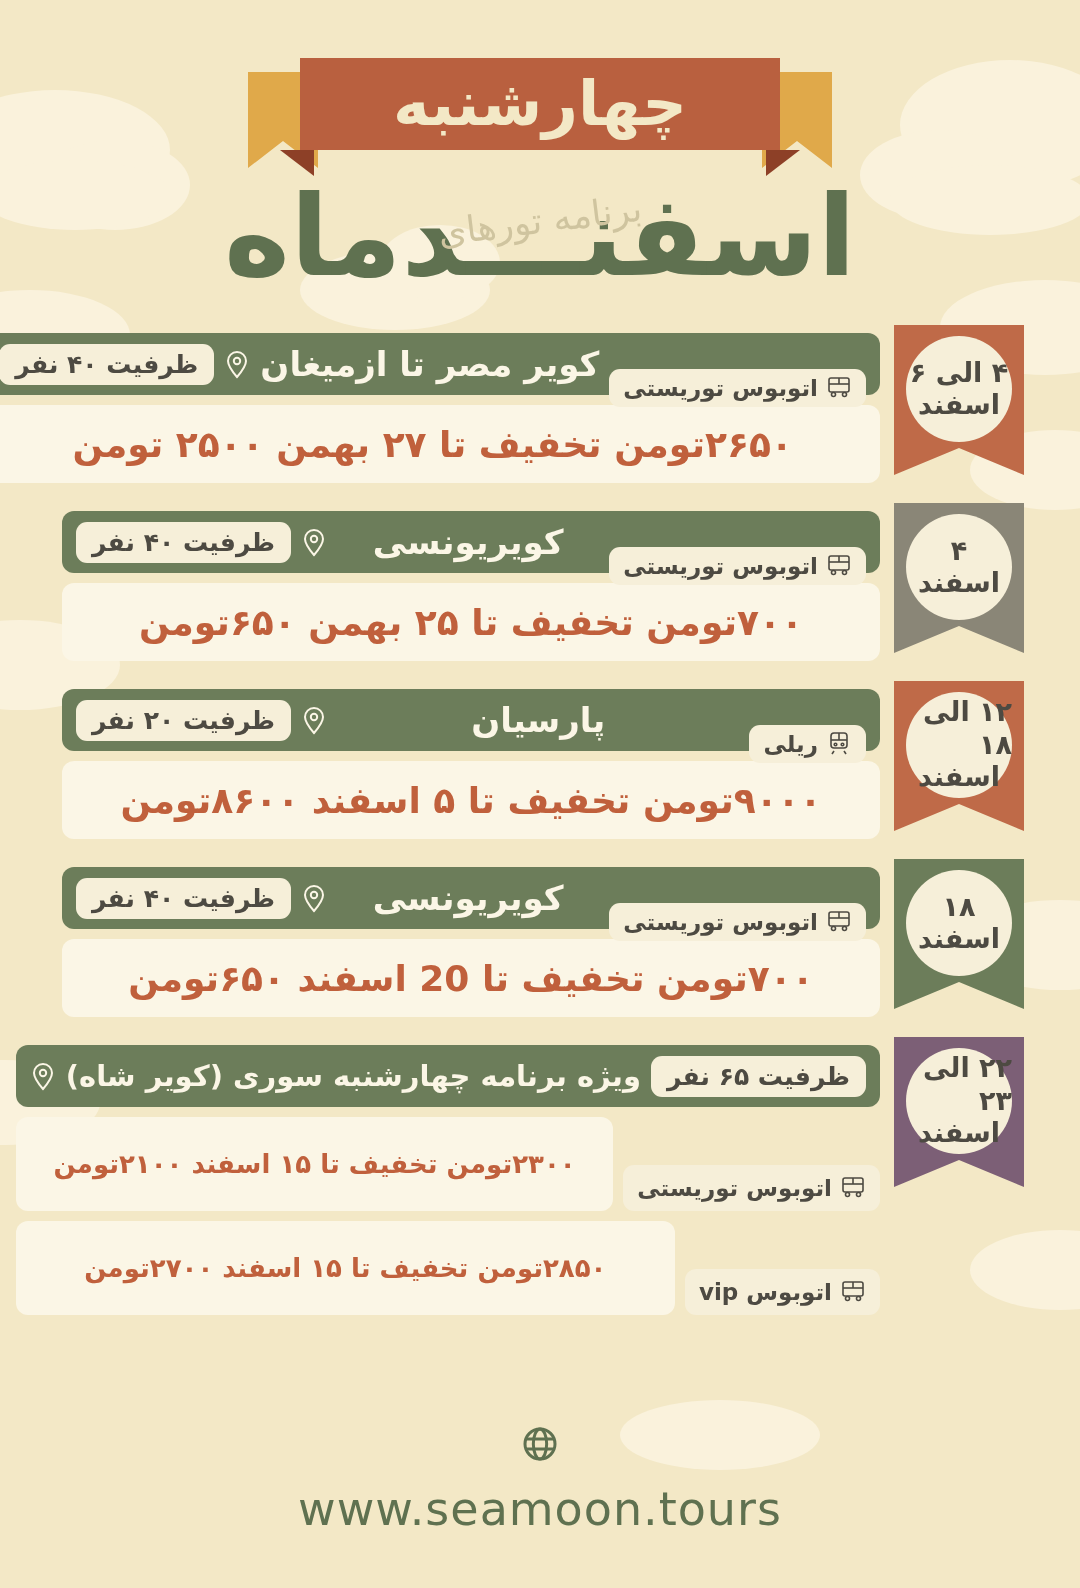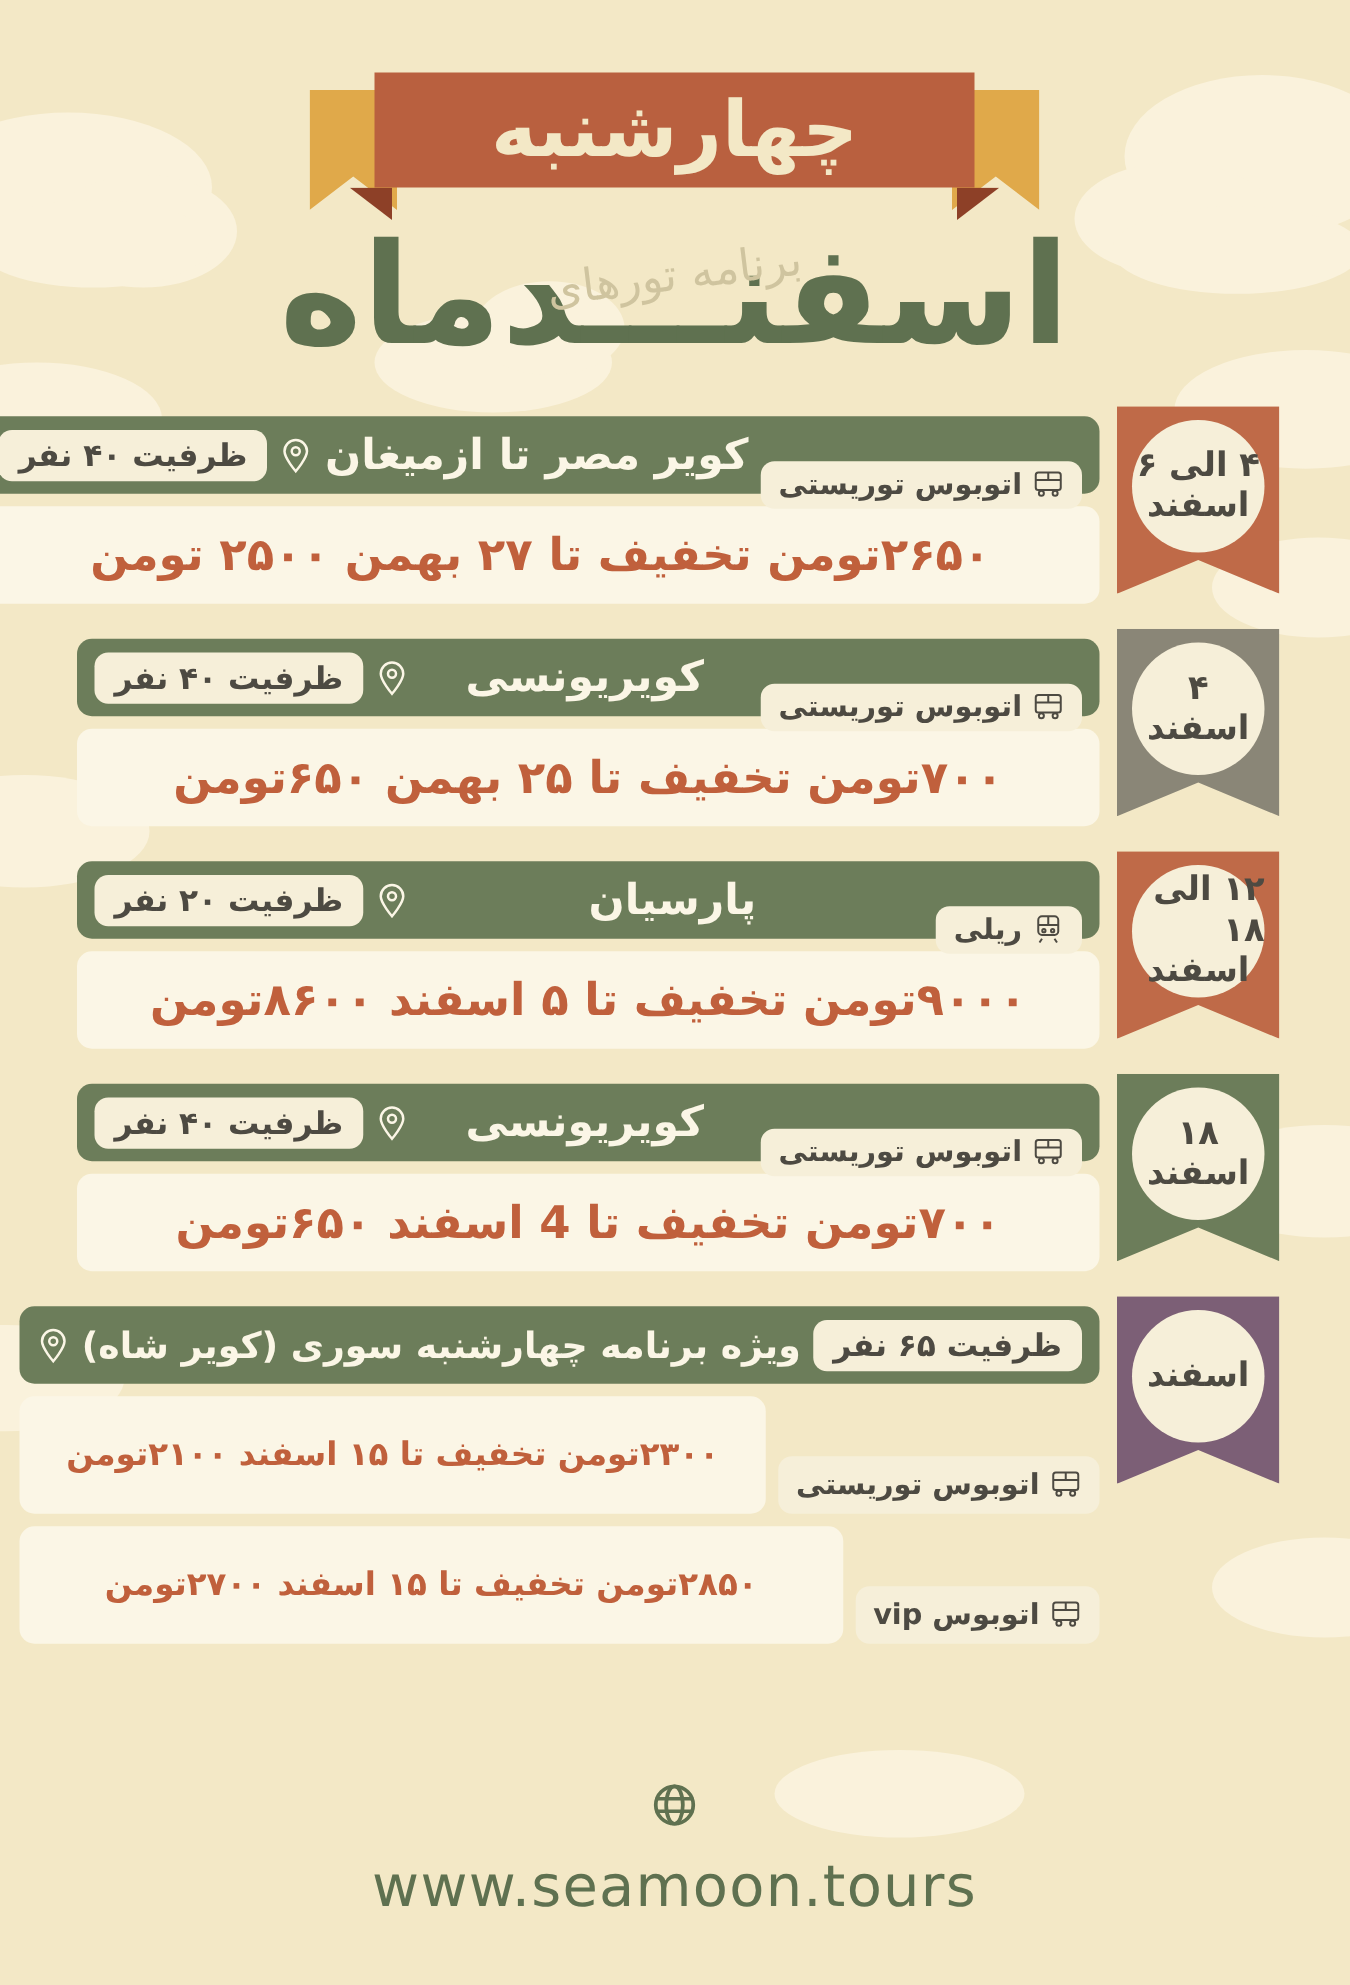--- a/index.html
+++ b/index.html
@@ -385,27 +385,28 @@
           </div>
           <div class="title-text">کویریونسی</div>
           <span class="pin-icon">
             <svg width="26" height="30" viewBox="0 0 24 30" fill="none" stroke="#fbf6e6" stroke-width="2">
               <path d="M12 28c0 0 9-10.5 9-16a9 9 0 1 0-18 0c0 5.5 9 16 9 16z"></path>
               <circle cx="12" cy="12" r="3.2"></circle>
             </svg>
           </span>
           <div class="cap-chip">ظرفیت ۴۰ نفر</div>
         </div>
-        <div class="pricebar">۷۰۰تومن تخفیف تا 4 اسفند ۶۵۰تومن</div>
+        <div class="pricebar">۷۰۰تومن تخفیف تا 20 اسفند ۶۵۰تومن</div>
       </div>
     </div>
 
     <div class="tour">
       <div class="bookmark" style="background:#7c5f76;">
         <div class="circle">
+          <span class="d1">۲۲ الی ۲۳</span>
           <span class="d2">اسفند</span>
         </div>
       </div>
       <div class="rows">
         <div class="titlebar special">
           <div class="cap-chip">ظرفیت ۶۵ نفر</div>
           <div class="title-text">ویژه برنامه چهارشنبه سوری (کویر شاه)</div>
           <span class="pin-icon">
             <svg width="26" height="30" viewBox="0 0 24 30" fill="none" stroke="#fbf6e6" stroke-width="2">
               <path d="M12 28c0 0 9-10.5 9-16a9 9 0 1 0-18 0c0 5.5 9 16 9 16z"></path>

